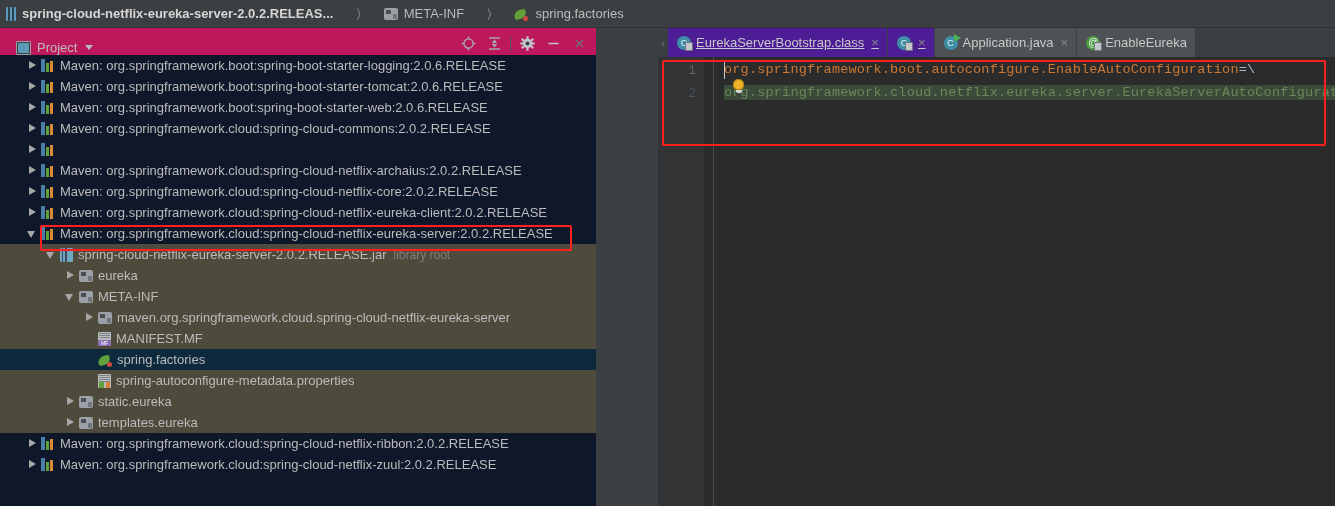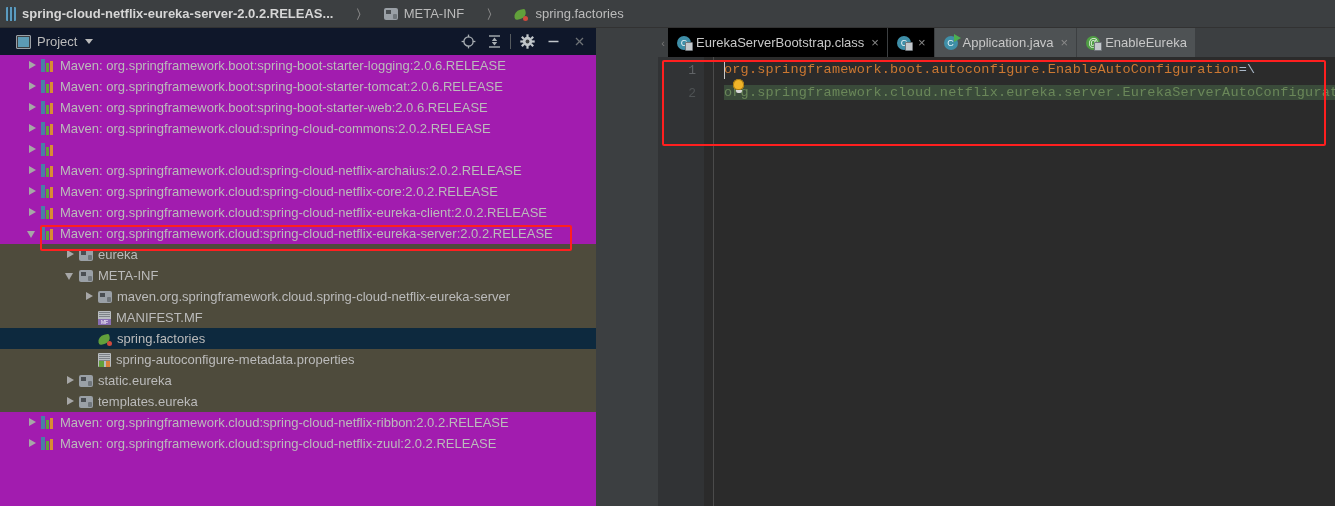--- a/index.html
+++ b/index.html
@@ -40,36 +40,36 @@
   .ic-spring{width:15px;height:14px;margin-right:6px;position:relative;}
   .ic-spring:before{content:"";position:absolute;left:0;top:3px;width:12px;height:9px;
      background:#62a03b;border-radius:60% 10% 55% 20%/70% 20% 60% 30%;transform:rotate(-12deg);}
   .ic-spring:after{content:"";position:absolute;right:1px;bottom:0px;width:5px;height:5px;
      background:#cf4a3d;border-radius:50%;}
 
   
   .left-panel{position:absolute;left:0;top:28px;width:658px;height:478px;background:#3c3f41;}
   .left-toolbar{
     position:absolute;left:0;top:0;width:596px;height:27px;
-    display:flex;align-items:center;background:#0f172a;
+    display:flex;align-items:flex-end;background:#be185d;
   }
   .proj-btn{display:flex;align-items:center;gap:6px;padding-left:16px;cursor:default;}
   .ic-proj{width:13px;height:12px;border:1.5px solid #9aa0a6;border-radius:1px;position:relative;background:#3c3f41;}
   .ic-proj:before{content:"";position:absolute;left:1px;top:1px;right:1px;bottom:1px;background:#5c9bb5;}
   .proj-label{font-size:13px;color:#bbbbbb;}
   .caret-dn{width:0;height:0;border-left:4px solid transparent;border-right:4px solid transparent;
      border-top:5px solid #bbbbbb;margin-left:2px;}
   .tb-right{margin-left:auto;display:flex;align-items:center;gap:0px;padding-right:4px;}
   .tb-ic{width:26px;height:24px;display:flex;align-items:center;justify-content:center;cursor:default;}
   .svgic{display:block;}
   .tb-div{width:1px;height:15px;background:#555a5e;margin:0 3px;}
 
   .tree-wrap{
     position:absolute;left:0;top:27px;width:596px;height:451px;
-    background:#a21caf;overflow:hidden;
+    background:#0f172a;overflow:hidden;
   }
   
   .left-gutter{position:absolute;left:0;top:27px;width:8px;height:451px;background:#313335;}
   .left-gutter-handle{position:absolute;left:0;top:20px;width:6px;height:34px;background:#4e5254;}
   .left-gutter-mark{position:absolute;left:0;top:0px;width:7px;height:6px;background:#cc7832;}
 
   .row{
     position:relative;height:21px;display:flex;align-items:center;
     white-space:nowrap;font-size:13px;color:#bbbbbb;box-sizing:border-box;
   }
@@ -129,21 +129,21 @@
 
   
   .editor{position:absolute;left:658px;top:28px;width:677px;height:478px;background:#2b2b2b;}
   .tabs{position:absolute;left:0;top:0;width:677px;height:29px;background:#3c3f41;display:flex;align-items:stretch;}
   .tab-scroll{width:10px;display:flex;align-items:center;justify-content:center;color:#777;font-size:11px;}
   .tab{
     display:flex;align-items:center;gap:5px;padding:0 8px 0 9px;
     background:#4e5254;color:#c8c8c8;font-size:13px;white-space:nowrap;
     border-right:1px solid #3c3f41;cursor:default;
   }
-  .tab.inactive{background:#000000;}
+  .tab.inactive{background:#4c1d95;text-decoration:underline;}
   .tab-close{color:#8a8a8a;font-size:13px;margin-left:2px;}
 
   .ic-class{width:14px;height:14px;border-radius:50%;background:#3f8fa8;position:relative;flex:0 0 auto;}
   .ic-class:before{content:"C";position:absolute;left:0;top:0;width:14px;height:14px;
      color:#e8f4f8;font-size:9px;line-height:14px;text-align:center;font-family:"Liberation Sans",sans-serif;}
   .ic-class:after{content:"";position:absolute;right:-2px;bottom:-1px;width:6px;height:7px;
      background:#c3c8cc;border:1px solid #70757a;border-radius:1px;}
   .ic-classrun{width:14px;height:14px;border-radius:50%;background:#3f8fa8;position:relative;flex:0 0 auto;}
   .ic-classrun:before{content:"C";position:absolute;left:0;top:0;width:14px;height:14px;
      color:#e8f4f8;font-size:9px;line-height:14px;text-align:center;}
@@ -324,20 +324,27 @@
           </div>
           <div class="row">
             <span style="display:inline-block;width:26px;flex:0 0 auto;"></span>
             <span class="twisty down"></span>
             <span class="ic-maven">
               <span class="ic-mavenbar3"></span>
             </span>
             <span class="row-text">Maven: org.springframework.cloud:spring-cloud-netflix-eureka-server:2.0.2.RELEASE</span>
           </div>
           <div class="row hl">
+            <span style="display:inline-block;width:45px;flex:0 0 auto;"></span>
+            <span class="twisty down"></span>
+            <span class="ic-jar2"></span>
+            <span class="row-text">spring-cloud-netflix-eureka-server-2.0.2.RELEASE.jar</span>
+            <span class="lib-root">library root</span>
+          </div>
+          <div class="row hl">
             <span style="display:inline-block;width:64px;flex:0 0 auto;"></span>
             <span class="twisty right"></span>
             <span class="ic-pkg"></span>
             <span class="row-text">eureka</span>
           </div>
           <div class="row hl">
             <span style="display:inline-block;width:64px;flex:0 0 auto;"></span>
             <span class="twisty down"></span>
             <span class="ic-pkg"></span>
             <span class="row-text">META-INF</span>

